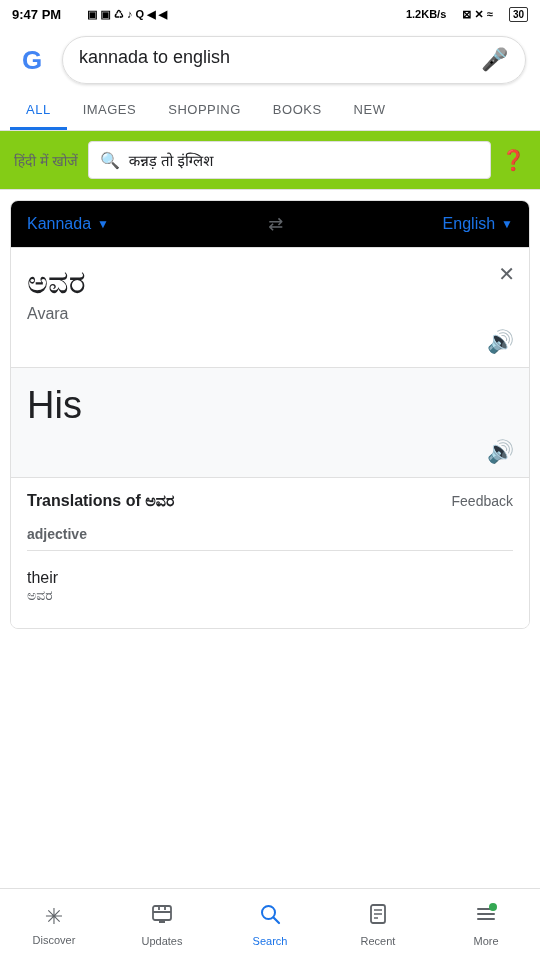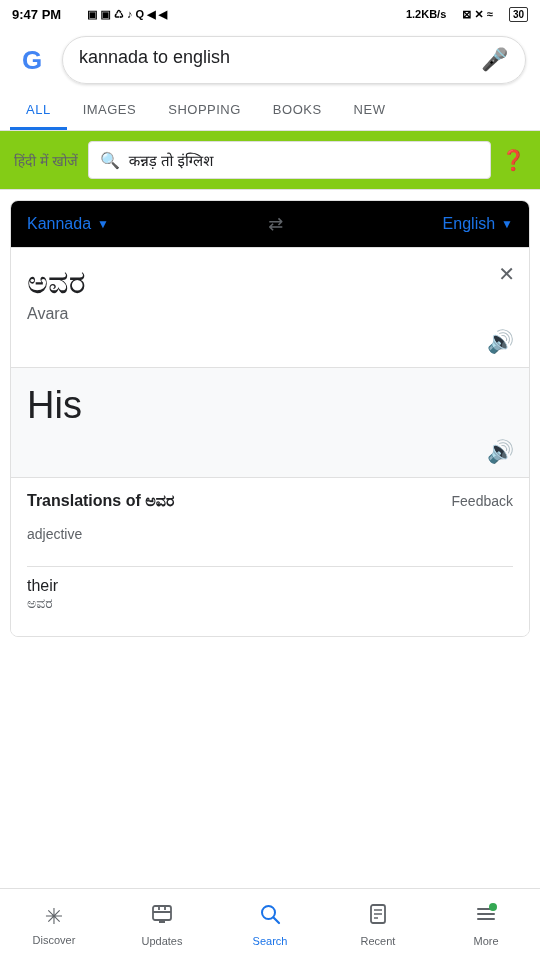--- a/index.html
+++ b/index.html
@@ -232,23 +232,24 @@
       color: #202124;
     }
     .feedback-link {
       font-size: 14px;
       color: #5f6368;
       cursor: pointer;
     }
     .pos-label {
       font-size: 14px;
       color: #5f6368;
-      margin-bottom: 0;
-      padding-bottom: 24px;
-      border-bottom: 1px solid #e0e0e0;
+      margin-bottom: 8px;
+      padding-bottom: 8px;
+      border-bottom: 1px solid #e0e0e0;
+      font-weight: bold;
     }
     .translation-entry {
       padding: 10px 0;
     }
     .translation-word {
       font-size: 16px;
       color: #202124;
       font-weight: 500;
     }
     .translation-back {

